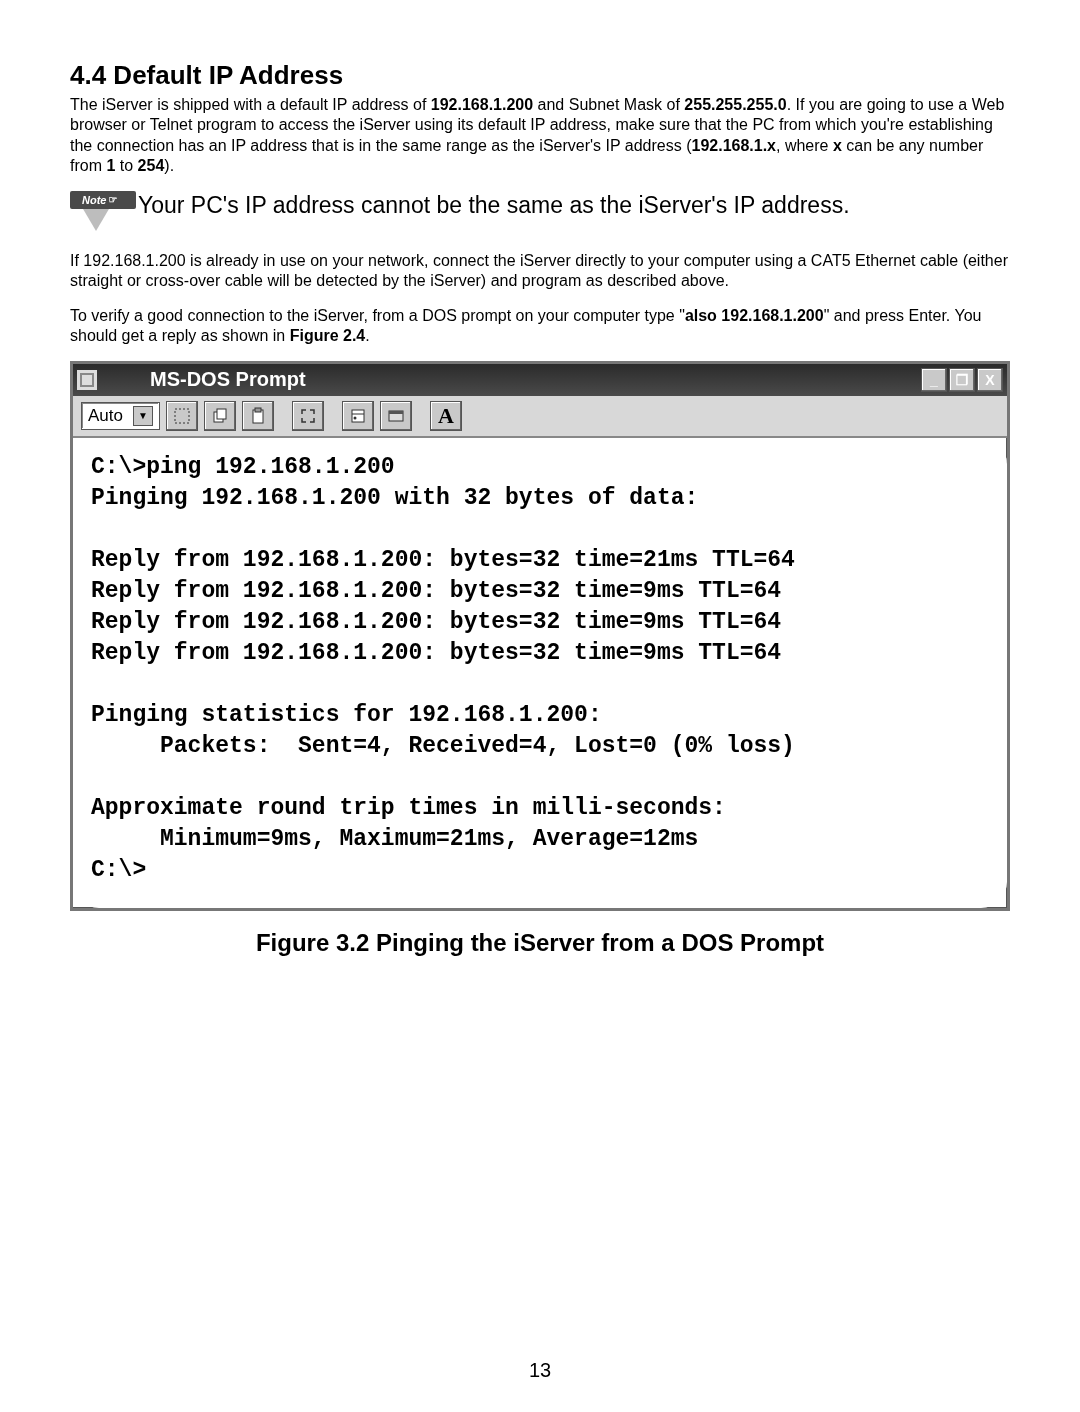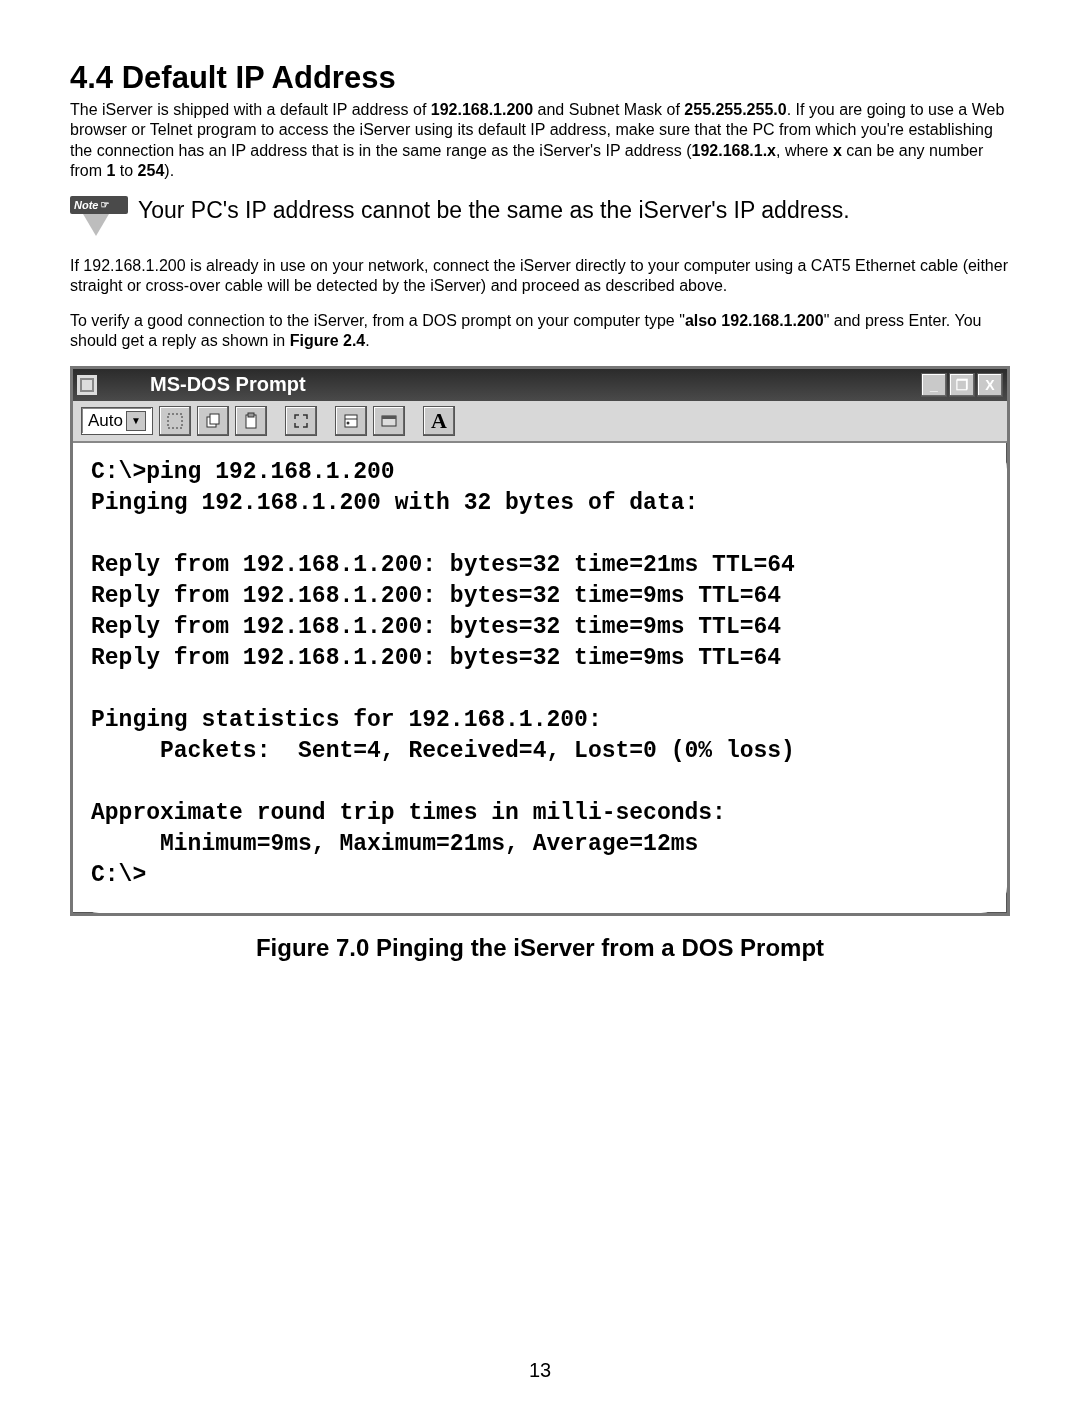--- a/index.html
+++ b/index.html
@@ -12,21 +12,21 @@
   }
   .page {
     box-sizing: border-box;
     width: 1080px;
     min-height: 1412px;
     padding: 60px 70px 40px 70px;
     position: relative;
   }
   .heading {
     font-weight: bold;
-    font-size: 31px;
+    font-size: 26px;
     margin-bottom: 4px;
   }
   .para {
     font-size: 16px;
     line-height: 1.28;
     margin-bottom: 14px;
   }
   .bold { font-weight: bold; }
   .note-row {
     display: flex;
@@ -55,21 +55,21 @@
     top: 0;
     left: 0;
     width: 54px;
     height: 18px;
     background: #4a4a4a;
     color: #fff;
     font-size: 11px;
     line-height: 18px;
     font-style: italic;
     font-weight: bold;
-    padding-left: 4px;
+    padding-left: 12px;
     border-radius: 2px;
     display: flex;
     align-items: center;
     gap: 2px;
   }
   .note-hand {
     font-style: normal;
     font-size: 10px;
   }
   .note-text {
@@ -136,21 +136,21 @@
   }
   .auto-select {
     display: flex;
     align-items: center;
     background: #fff;
     border: 1px solid #555;
     box-shadow: inset -1px -1px 0 #fff, inset 1px 1px 0 #888;
     height: 26px;
     padding: 0 6px;
     font-size: 17px;
-    gap: 3px;
+    gap: 10px;
   }
   .auto-arrow {
     width: 18px;
     height: 18px;
     background: #c9c9c9;
     border: 1px solid #555;
     display: inline-flex;
     align-items: center;
     justify-content: center;
     font-size: 10px;
@@ -215,21 +215,21 @@
     <div class="note-badge">
       <div class="note-tri"></div>
       <div class="note-pill">
           <span>Note</span>
           <span class="note-hand">☞</span>
         </div>
     </div>
     <div class="note-text">Your PC's IP address cannot be the same as the iServer's IP address.</div>
   </div>
 
-  <div class="para">If 192.168.1.200 is already in use on your network, connect the iServer directly to your computer using a CAT5 Ethernet cable (either straight or cross-over cable will be detected by the iServer) and proceed as described above.</div>
+  <div class="para">If 192.168.1.200 is already in use on your network, connect the iServer directly to your computer using a CAT5 Ethernet cable (either straight or cross-over cable will be detected by the iServer) and program as described above.</div>
 
   <div class="para">
     <span>To verify a good connection to the iServer, from a DOS prompt on your computer type "</span><span class="bold">also 192.168.1.200</span><span>" and press Enter. You should get a reply as shown in </span><span class="bold">Figure 2.4</span><span>.</span>
   </div>
 
   <div class="dos-window">
     <div class="title-bar">
       <span class="title-icon">
         <svg width="16" height="16" viewBox="0 0 16 16">
             <rect x="1" y="1" width="14" height="14" fill="#888"></rect>
@@ -299,16 +299,16 @@
 Reply from 192.168.1.200: bytes=32 time=9ms TTL=64
 
 Pinging statistics for 192.168.1.200:
      Packets:  Sent=4, Received=4, Lost=0 (0% loss)
 
 Approximate round trip times in milli-seconds:
      Minimum=9ms, Maximum=21ms, Average=12ms
 C:\&gt;</div>
   </div>
 
-  <div class="figure-caption">Figure 7.0  Pinging the iServer from a DOS Prompt</div>
+  <div class="figure-caption">Figure 3.2  Pinging the iServer from a DOS Prompt</div>
 
   <div class="page-num">13</div>
 </div>
 
 </body></html>

